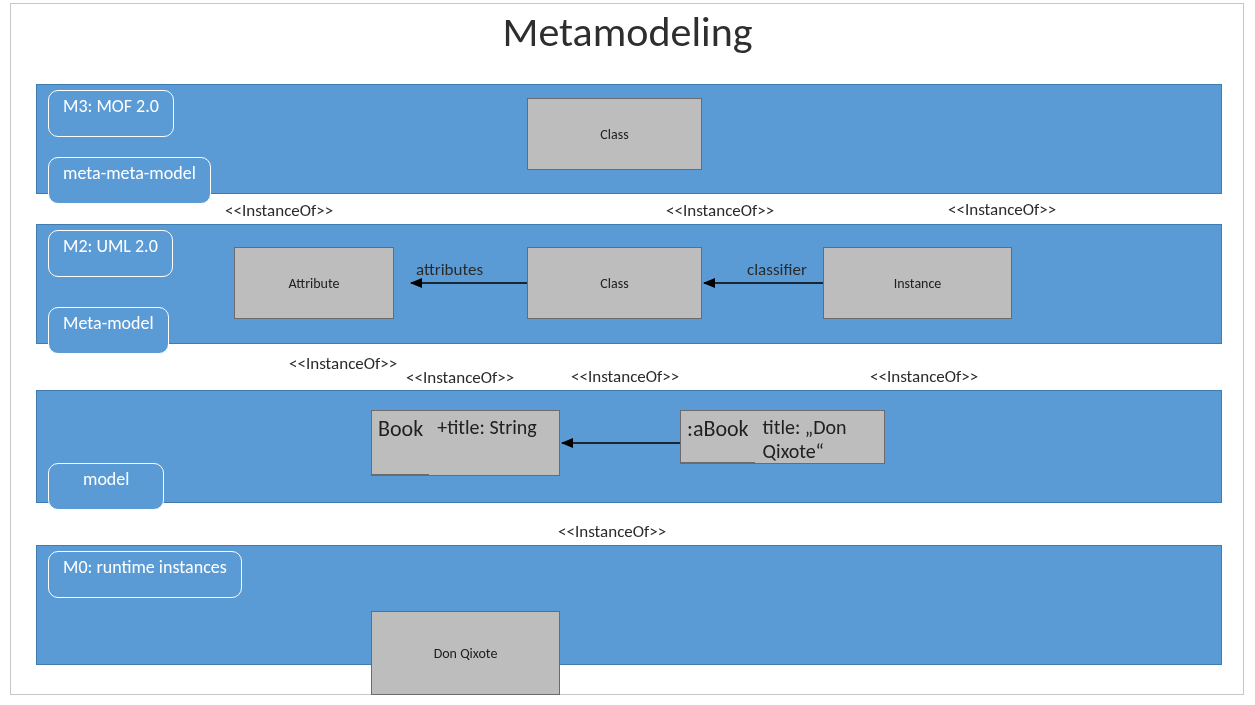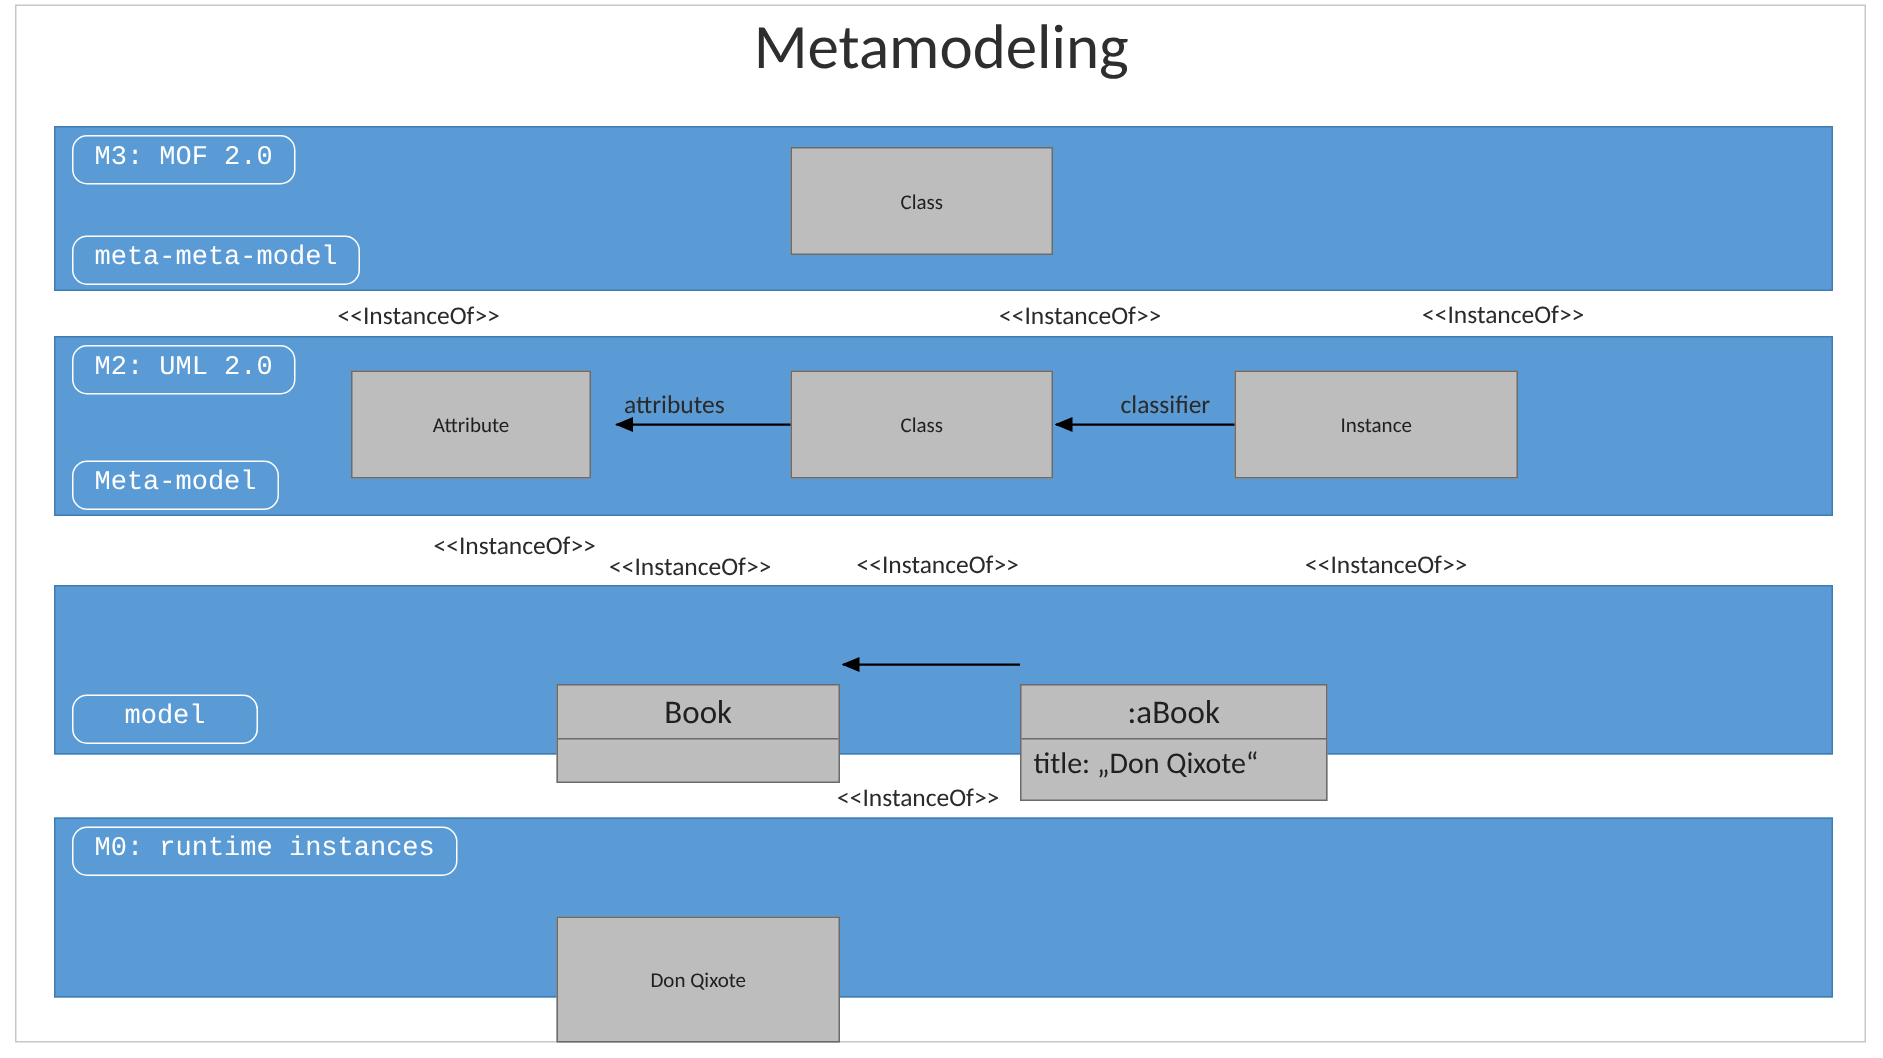--- a/index.html
+++ b/index.html
@@ -39,45 +39,42 @@
     border: 1px solid #3f7db1;
     box-sizing: border-box;
   }
   .badge {
     position: absolute;
     background: #5b9bd5;
     color: #ffffff;
     font-size: 18px;
     border: 1.5px solid #ffffff;
     border-radius: 10px;
-    padding: 4px 14px 7px 14px;
+    padding: 4px 14px 19px 14px;
     box-sizing: border-box;
-    font-family: Liberation Mono, monospace;
   }
   .greybox {
     position: absolute;
     background: #bdbdbd;
     border: 1px solid #6b6b6b;
     box-sizing: border-box;
     display: flex;
     align-items: center;
     justify-content: center;
     font-size: 14px;
     color: #202020;
   }
   .umlbox {
     position: absolute;
     background: #bdbdbd;
     border: 1px solid #6b6b6b;
     box-sizing: border-box;
     font-size: 20px;
     color: #202020;
     display: flex;
-    flex-direction: column;
-    margin-top: 46px;
   }
   .uml-head {
     border-bottom: 1px solid #6b6b6b;
     text-align: center;
     padding: 4px 6px;
     font-size: 22px;
   }
   .uml-body {
     padding: 4px 8px;
     font-size: 20px;
@@ -136,22 +133,23 @@
   <div class="stereo" style="left:289px; top:353px;">&lt;&lt;InstanceOf&gt;&gt;</div>
   <div class="stereo" style="left:406px; top:367px;">&lt;&lt;InstanceOf&gt;&gt;</div>
   <div class="stereo" style="left:571px; top:366px;">&lt;&lt;InstanceOf&gt;&gt;</div>
   <div class="stereo" style="left:870px; top:366px;">&lt;&lt;InstanceOf&gt;&gt;</div>
 
   <div class="layer" style="left:36px; top:390px; width:1186px; height:113px;"></div>
   <div class="badge" style="left:48px; top:463px; padding-left:34px; padding-right:34px;">model</div>
 
   <div class="umlbox" style="left:371px; top:410px; width:189px; height:66px;">
     <div class="uml-head">Book</div>
+    <div class="uml-body">+title: String</div>
   </div>
-  <div class="umlbox" style="left:680px; top:410px; width:205px; height:78px;">
+  <div class="umlbox" style="left:680px; top:410px; width:205px; height:54px;">
     <div class="uml-head">:aBook</div>
     <div class="uml-body">title: „Don Qixote“</div>
   </div>
 
   <svg width="1255" height="705" style="position:absolute;left:0;top:0;pointer-events:none">
     <line x1="680" y1="443" x2="562" y2="443" stroke="#000000" stroke-width="1.5" marker-end="url(#arr)"></line>
   </svg>
 
   <div class="stereo" style="left:558px; top:521px;">&lt;&lt;InstanceOf&gt;&gt;</div>
 

